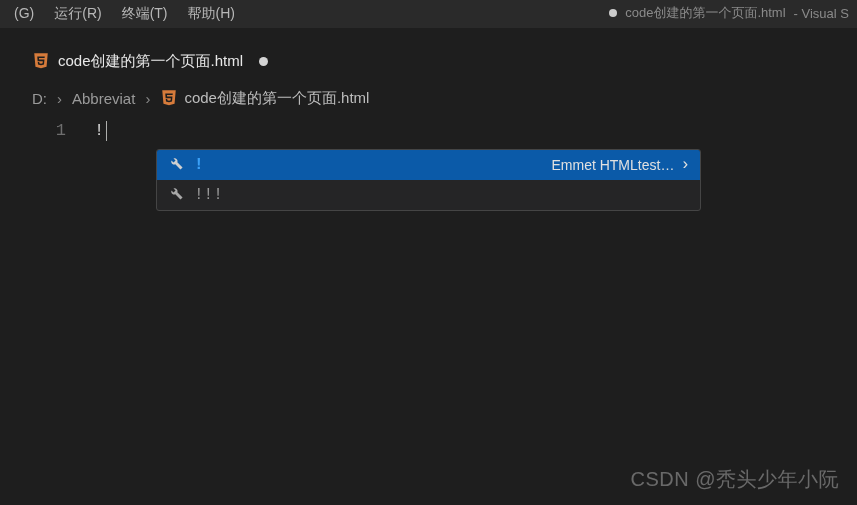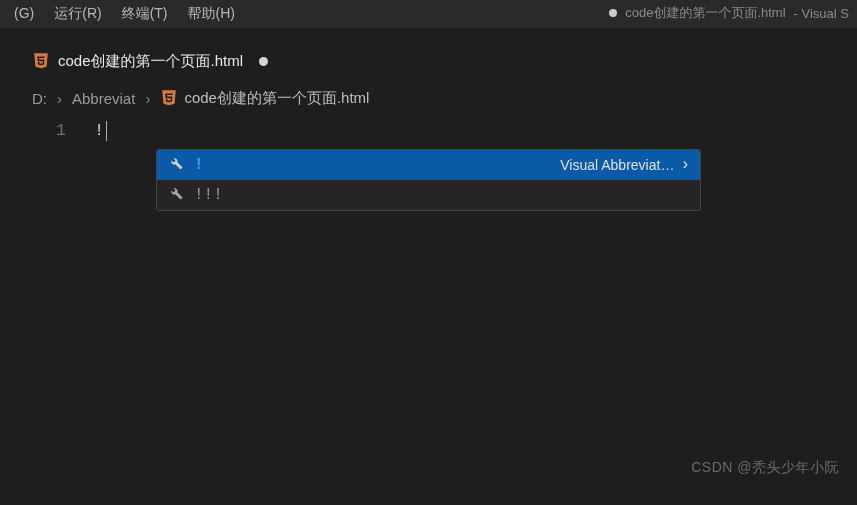--- a/index.html
+++ b/index.html
@@ -123,23 +123,23 @@
     .suggest-row .wrench path { fill: #a8a8a8; }
     .suggest-row.selected .wrench path { fill: #d0d0d0; }
     .suggest-label { flex: 0 0 auto; color: #3aa0f7; font-weight: bold; }
     .suggest-row:not(.selected) .suggest-label { color: #999; font-weight: normal; }
     .suggest-spacer { flex: 1; }
     .suggest-detail { color: #e0e0e0; font-family: "Segoe UI","Microsoft YaHei",sans-serif; font-size: 14px; }
     .suggest-chevron { margin-left: 6px; color: #e0e0e0; }
     .watermark {
       position: absolute;
       right: 18px;
-      bottom: 28px;
+      bottom: 12px;
       color: rgba(210,210,210,0.42);
-      font-size: 14px;
+      font-size: 20px;
       letter-spacing: 0.5px;
     }
   </style>
 </head>
 <body>
 
 <div class="menubar">
   <div class="menu-left">
     <span class="menu-item">(G)</span>
     <span class="menu-item">运行(R)</span>
@@ -192,21 +192,21 @@
 
     <div class="suggest-widget">
       <div class="suggest-row selected">
         <span class="wrench">
           <svg viewBox="0 0 24 24">
               <path d="M22 19l-7.4-7.4c.5-1.3.4-2.8-.5-4C12.8 5.9 10.8 5.5 9.2 6.2l2.9 2.9-2.9 2.9-2.9-2.9c-.7 1.6-.3 3.6 1.4 4.9 1.2.9 2.7 1 4 .5L19 22l3-3z"></path>
             </svg>
         </span>
         <span class="suggest-label">!</span>
         <span class="suggest-spacer"></span>
-        <span class="suggest-detail">Visual Abbreviat…</span>
+        <span class="suggest-detail">Emmet HTMLtest…</span>
         <span class="suggest-chevron">›</span>
       </div>
       <div class="suggest-row">
         <span class="wrench">
           <svg viewBox="0 0 24 24">
               <path d="M22 19l-7.4-7.4c.5-1.3.4-2.8-.5-4C12.8 5.9 10.8 5.5 9.2 6.2l2.9 2.9-2.9 2.9-2.9-2.9c-.7 1.6-.3 3.6 1.4 4.9 1.2.9 2.7 1 4 .5L19 22l3-3z"></path>
             </svg>
         </span>
         <span class="suggest-label">!!!</span>
       </div>

